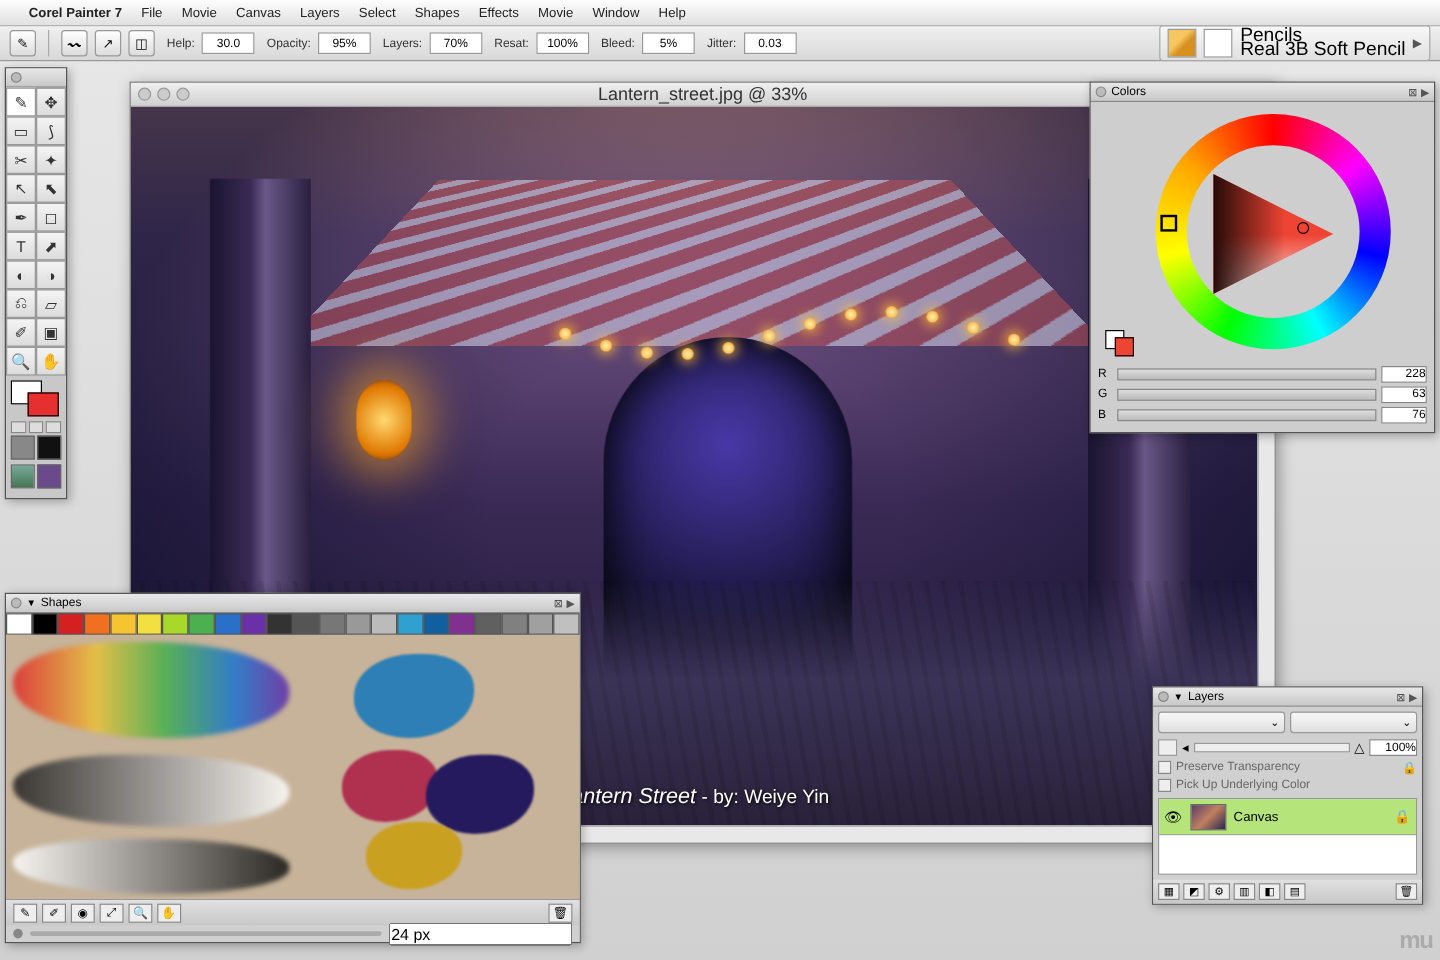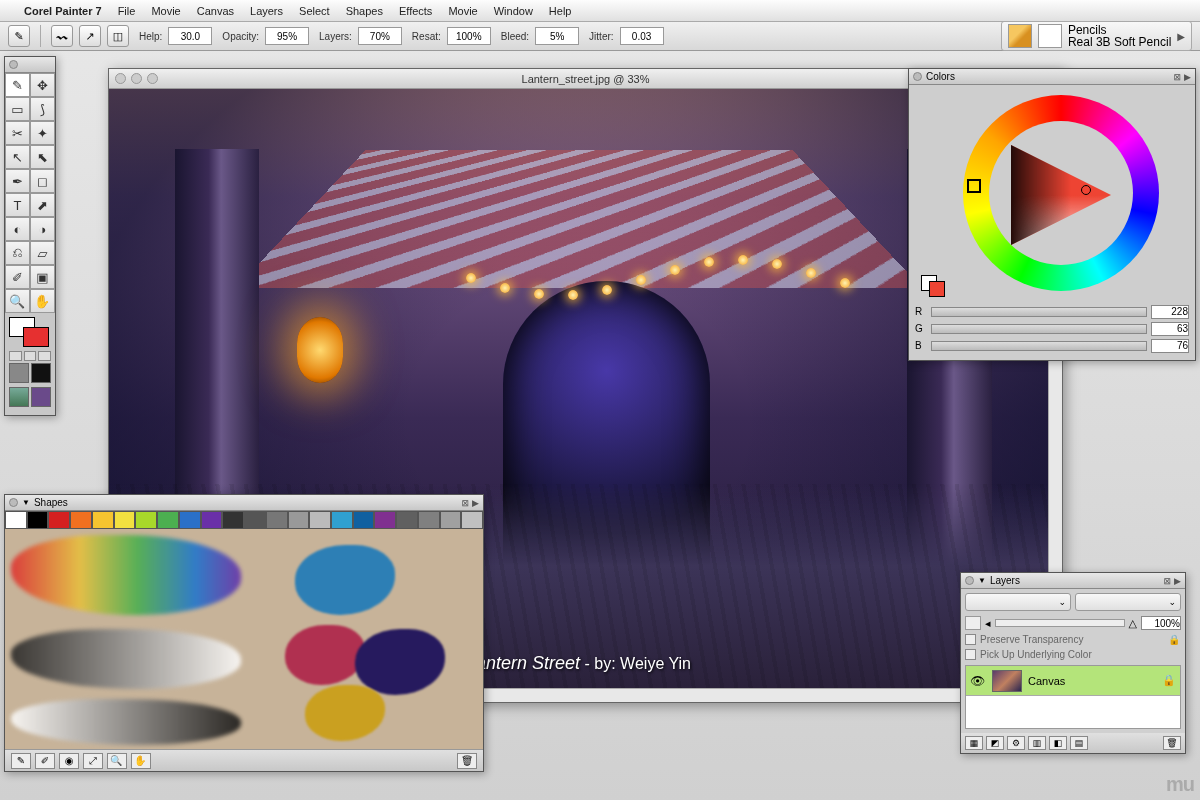--- a/index.html
+++ b/index.html
@@ -13,21 +13,21 @@
 
 
 .propbar { height: 29px; background: linear-gradient(#f0f0f0,#d8d8d8); border-bottom: 1px solid #999; display: flex; align-items: center; padding: 0 8px; gap: 6px; }
 .propbar .iconbtn { width: 22px; height: 22px; border: 1px solid #999; border-radius: 3px; background: linear-gradient(#fff,#ddd); display: flex; align-items: center; justify-content: center; }
 .propbar .lbl { font-size: 10px; color: #333; margin-left: 4px; }
 .propbar input { width: 44px; height: 18px; border: 1px solid #999; font-size: 10px; text-align: center; background: #fff; }
 .propbar .sep { width: 1px; height: 22px; background: #aaa; margin: 0 4px; }
 .brushsel { margin-left: auto; display: flex; align-items: center; gap: 6px; border: 1px solid #aaa; padding: 2px 6px; background: linear-gradient(#f8f8f8,#e0e0e0); border-radius: 3px; }
 .brushsel .preview { width: 24px; height: 24px; border: 1px solid #999; background: #fff; }
 .brushsel .preview.pencil { background: linear-gradient(135deg,#f6c760 40%,#d89020 60%); }
-.brushsel .txt { font-size: 12px; line-height: 12px; }
+.brushsel .txt { font-size: 16px; line-height: 12px; }
 .brushsel .arr { font-size: 10px; color: #555; }
 
 
 .panel { position: absolute; background: #c8c8c8; border: 1px solid #555; box-shadow: 2px 2px 8px rgba(0,0,0,.3); }
 .panel .ptitle { height: 16px; background: linear-gradient(#e8e8e8,#c8c8c8); border-bottom: 1px solid #888; display: flex; align-items: center; padding: 0 4px; font-size: 10px; gap: 4px; }
 .panel .ptitle .dot { width: 9px; height: 9px; border-radius: 50%; background: #bbb; border: 1px solid #888; }
 .panel .ptitle .tri { font-size: 8px; }
 .panel .ptitle .ctl { margin-left: auto; display: flex; gap: 3px; font-size: 9px; color: #555; }
 
 
@@ -39,21 +39,21 @@
 .toolbox .swatches .sw { position: relative; width: 40px; height: 30px; }
 .toolbox .swatches .sw .c1 { position: absolute; width: 26px; height: 20px; background: #fff; border: 1px solid #000; top: 0; left: 0; }
 .toolbox .swatches .sw .c2 { position: absolute; width: 26px; height: 20px; background: #e63030; border: 1px solid #000; bottom: 0; right: 0; }
 .toolbox .tinybtns { display: flex; gap: 2px; padding: 0 4px; }
 .toolbox .tinybtns div { flex: 1; height: 10px; border: 1px solid #888; background: #ddd; }
 .toolbox .texrow { display: flex; padding: 2px 4px; gap: 2px; }
 .toolbox .texrow div { width: 20px; height: 20px; border: 1px solid #666; }
 
 
 .docwin { position: absolute; left: 108px; top: 68px; width: 955px; height: 635px; background: #fff; border: 1px solid #666; box-shadow: 3px 3px 12px rgba(0,0,0,.35); }
-.docwin .titlebar { height: 20px; background: linear-gradient(#f0f0f0,#d0d0d0); border-bottom: 1px solid #999; display: flex; align-items: center; justify-content: center; font-size: 11px; color: #333; position: relative; }
+.docwin .titlebar { height: 20px; background: linear-gradient(#f0f0f0,#d0d0d0); border-bottom: 1px solid #999; display: flex; align-items: center; justify-content: center; font-size: 15px; color: #333; position: relative; }
 .docwin .titlebar .lights { position: absolute; left: 6px; display: flex; gap: 5px; }
 .docwin .titlebar .lights div { width: 11px; height: 11px; border-radius: 50%; background: #ccc; border: 1px solid #999; }
 .docwin .canvas { position: absolute; top: 20px; left: 0; right: 14px; bottom: 14px; overflow: hidden; }
 .docwin .scroll-v { position: absolute; right: 0; top: 20px; bottom: 14px; width: 14px; background: #e8e8e8; border-left: 1px solid #aaa; }
 .docwin .scroll-h { position: absolute; left: 0; right: 14px; bottom: 0; height: 14px; background: #e8e8e8; border-top: 1px solid #aaa; }
 
 
 .painting { width: 100%; height: 100%; position: relative; background:
   radial-gradient(ellipse 60% 80% at 50% 55%, rgba(10,10,30,.0) 30%, rgba(15,15,45,.7) 90%),
   linear-gradient(180deg,#c89090 0%, #7a5a8a 18%, #3a2a55 55%, #1a1530 100%);
@@ -355,20 +355,25 @@
   <div class="foot">
     <div class="tbtn">✎</div>
     <div class="tbtn">✐</div>
     <div class="tbtn">◉</div>
     <div class="tbtn">⤢</div>
     <div class="tbtn">🔍</div>
     <div class="tbtn">✋</div>
     <div class="spacer"></div>
     <div class="tbtn">🗑</div>
   </div>
+  <div class="zoom">
+    <div class="dot"></div>
+    <div class="track"></div>
+    <input value="24 px" style="">
+  </div>
 </div>
 
 <div class="panel layersP">
   <div class="ptitle">
     <div class="dot"></div>
     <span class="tri">▼</span>
     <span>Layers</span>
     <div class="ctl">
         <span>⊠</span>
         <span>▶</span>

